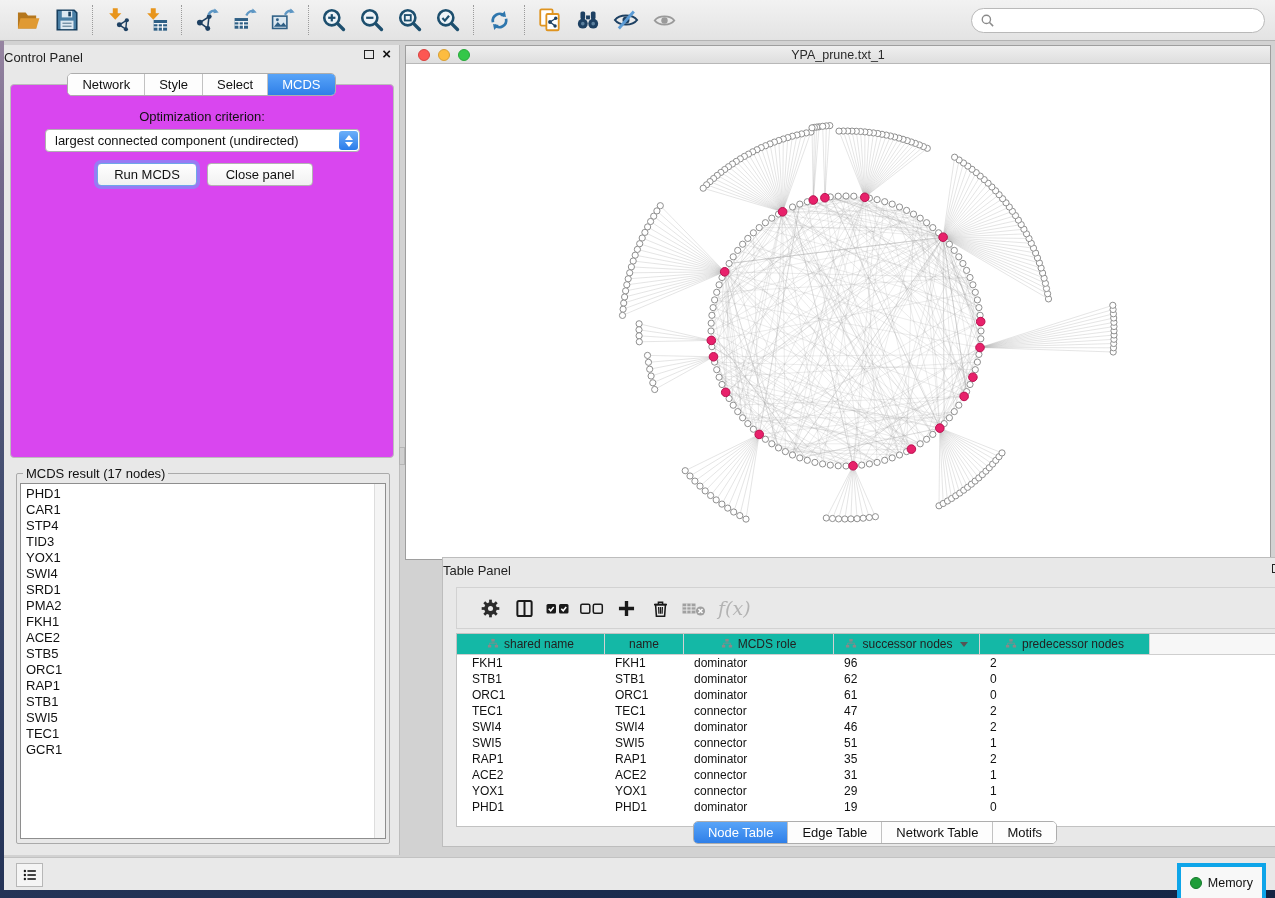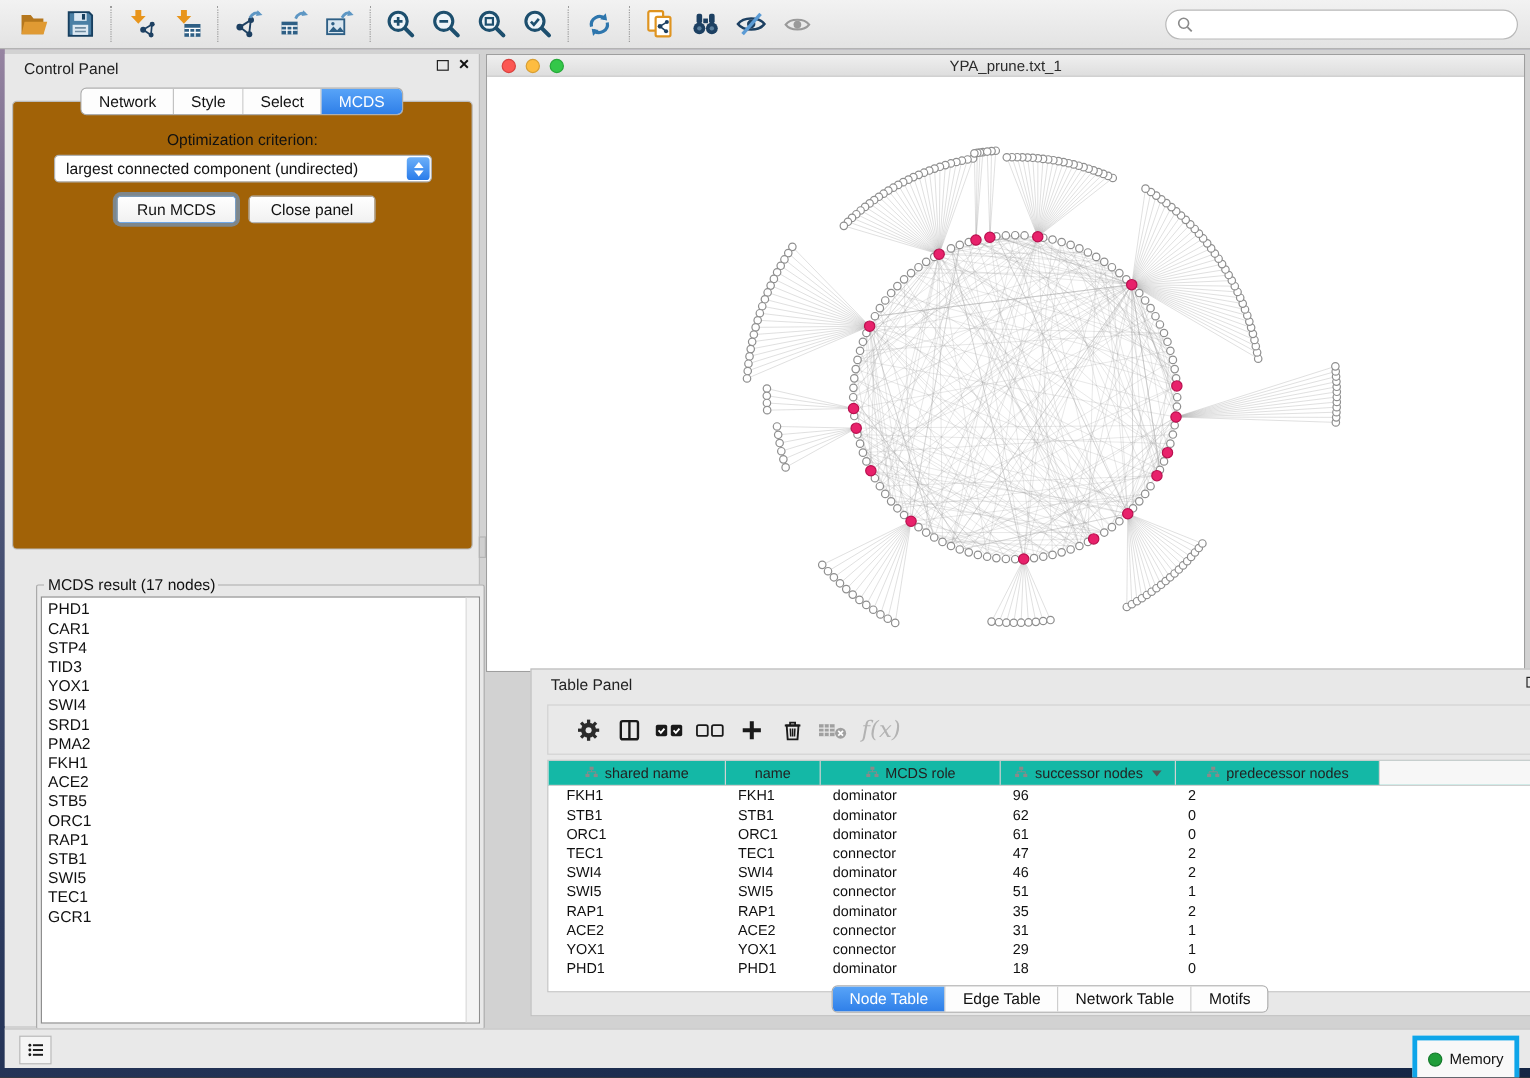--- a/index.html
+++ b/index.html
@@ -17,43 +17,43 @@
   .tb-icon.small svg{width:23px;height:23px;}
   .tb-sep{width:1px;height:30px;border-left:1px dotted #9b9b9b;margin:0 6px;}
   .tb-search{position:absolute;right:10px;top:8px;width:294px;height:25px;}
   .tb-search input{width:100%;height:100%;border:1px solid #b9b9b9;border-radius:13px;background:#fff;
     padding:0 10px 0 28px;font-size:13px;font-family:inherit;outline:none;color:#333;}
   .tb-search .mag{position:absolute;left:9px;top:5px;width:15px;height:15px;}
   
   .appbg{position:absolute;left:4px;top:41px;width:1271px;height:849px;background:#d2d2d2;}
   
   .cpanel{position:absolute;left:4px;top:45px;width:396px;height:810px;background:#e8e8e8;border-right:1px solid #bdbdbd;}
-  .panel-head{position:relative;height:24px;display:flex;align-items:center;padding:0 16px;font-size:13px;color:#222;}
+  .panel-head{position:relative;height:24px;display:flex;align-items:center;padding:0 0;font-size:13px;color:#222;}
   .panel-head .ph-icons{position:absolute;right:8px;top:4px;display:flex;gap:8px;align-items:center;}
   .float-ic{width:10px;height:9px;border:1.5px solid #222;display:inline-block;}
   .close-ic{font-size:15px;font-weight:bold;line-height:10px;color:#111;}
   .tabbar{display:flex;justify-content:center;margin-top:4px;position:relative;z-index:2;}
   .tabgroup{display:flex;border:1px solid #adadad;border-radius:5px;overflow:hidden;background:#fff;}
   .tab{padding:3px 14px;font-size:13px;background:#fdfdfd;color:#111;border-right:1px solid #c2c2c2;cursor:default;}
   .tab:last-child{border-right:none;}
   .tab.active{background:linear-gradient(#58a4f8,#2f7fe8);color:#fff;}
-  .cp-box{position:absolute;left:6px;top:39px;width:384px;height:374px;border:1px solid #bcbcbc;border-radius:4px;background:#a16207;}
+  .cp-box{position:absolute;left:6px;top:39px;width:384px;height:374px;border:1px solid #bcbcbc;border-radius:4px;background:#d946ef;}
   .opt-label{text-align:center;margin-top:24px;font-size:13px;color:#111;}
   .dropdown{position:absolute;left:34px;top:44px;width:315px;height:23px;background:#fff;border:1px solid #b0b0b0;
     border-radius:4px;font-size:13px;display:flex;align-items:center;padding-left:9px;color:#111;}
   .dd-step{position:absolute;right:1px;top:1px;bottom:1px;width:19px;border-radius:3px;
     background:linear-gradient(#6cb0f9,#2a7cea);display:flex;flex-direction:column;align-items:center;justify-content:center;gap:2px;}
   .chev-up{width:0;height:0;border-left:4px solid transparent;border-right:4px solid transparent;border-bottom:5px solid #fff;}
   .chev-dn{width:0;height:0;border-left:4px solid transparent;border-right:4px solid transparent;border-top:5px solid #fff;}
   .cp-buttons{position:absolute;left:0;top:78px;width:100%;height:24px;}
   .btn{position:absolute;height:23px;background:linear-gradient(#fff,#f1f1f1);border:1px solid #b3b3b3;border-radius:4px;
     font-size:13px;font-family:inherit;color:#111;display:flex;align-items:center;justify-content:center;cursor:default;}
   .btn.run{left:86px;width:100px;box-shadow:0 0 0 3px rgba(98,165,250,.55);border-color:#6ea7e8;}
   .btn.close{left:196px;width:106px;}
-  fieldset.mcds{position:absolute;left:10px;top:419px;width:374px;height:378px;margin:16px;padding:0;
+  fieldset.mcds{position:absolute;left:10px;top:419px;width:374px;height:378px;margin:2px;padding:0;
     border:1px solid #aaa;border-radius:2px;background:#e8e8e8;}
   fieldset.mcds legend{font-size:13px;margin-left:6px;padding:0 3px;color:#111;}
   .mcds-list{position:absolute;left:3px;top:2px;right:3px;bottom:4px;background:#fff;border:1px solid #8e8e8e;overflow:hidden;}
   .mcds-scroll{position:absolute;right:0;top:0;bottom:0;width:11px;background:#f4f4f4;border-left:1px solid #ddd;}
   .mcds-items{padding:2px 0 0 5px;}
   .mcds-item{font-size:13px;line-height:16px;color:#111;}
   
   .netwin{position:absolute;left:405px;top:45px;width:866px;height:515px;border:1px solid #9e9e9e;background:#fff;}
   .net-titlebar{height:18px;background:linear-gradient(#efefef,#dedede);border-bottom:1px solid #b8b8b8;
     position:relative;display:flex;align-items:center;justify-content:center;}
@@ -1438,21 +1438,21 @@
             <span class="td">connector</span>
             <span class="td num">29</span>
             <span class="td num">1</span>
             <span class="td"></span>
           </div>
 
           <div class="trow">
             <span class="td">PHD1</span>
             <span class="td">PHD1</span>
             <span class="td">dominator</span>
-            <span class="td num">18</span>
+            <span class="td num">19</span>
             <span class="td num">0</span>
             <span class="td"></span>
           </div>
         </div>
       <div class="tscroll">
         <div class="tthumb"></div>
       </div>
     </div>
     <div class="tp-tabs">
       <div class="tabgroup">

